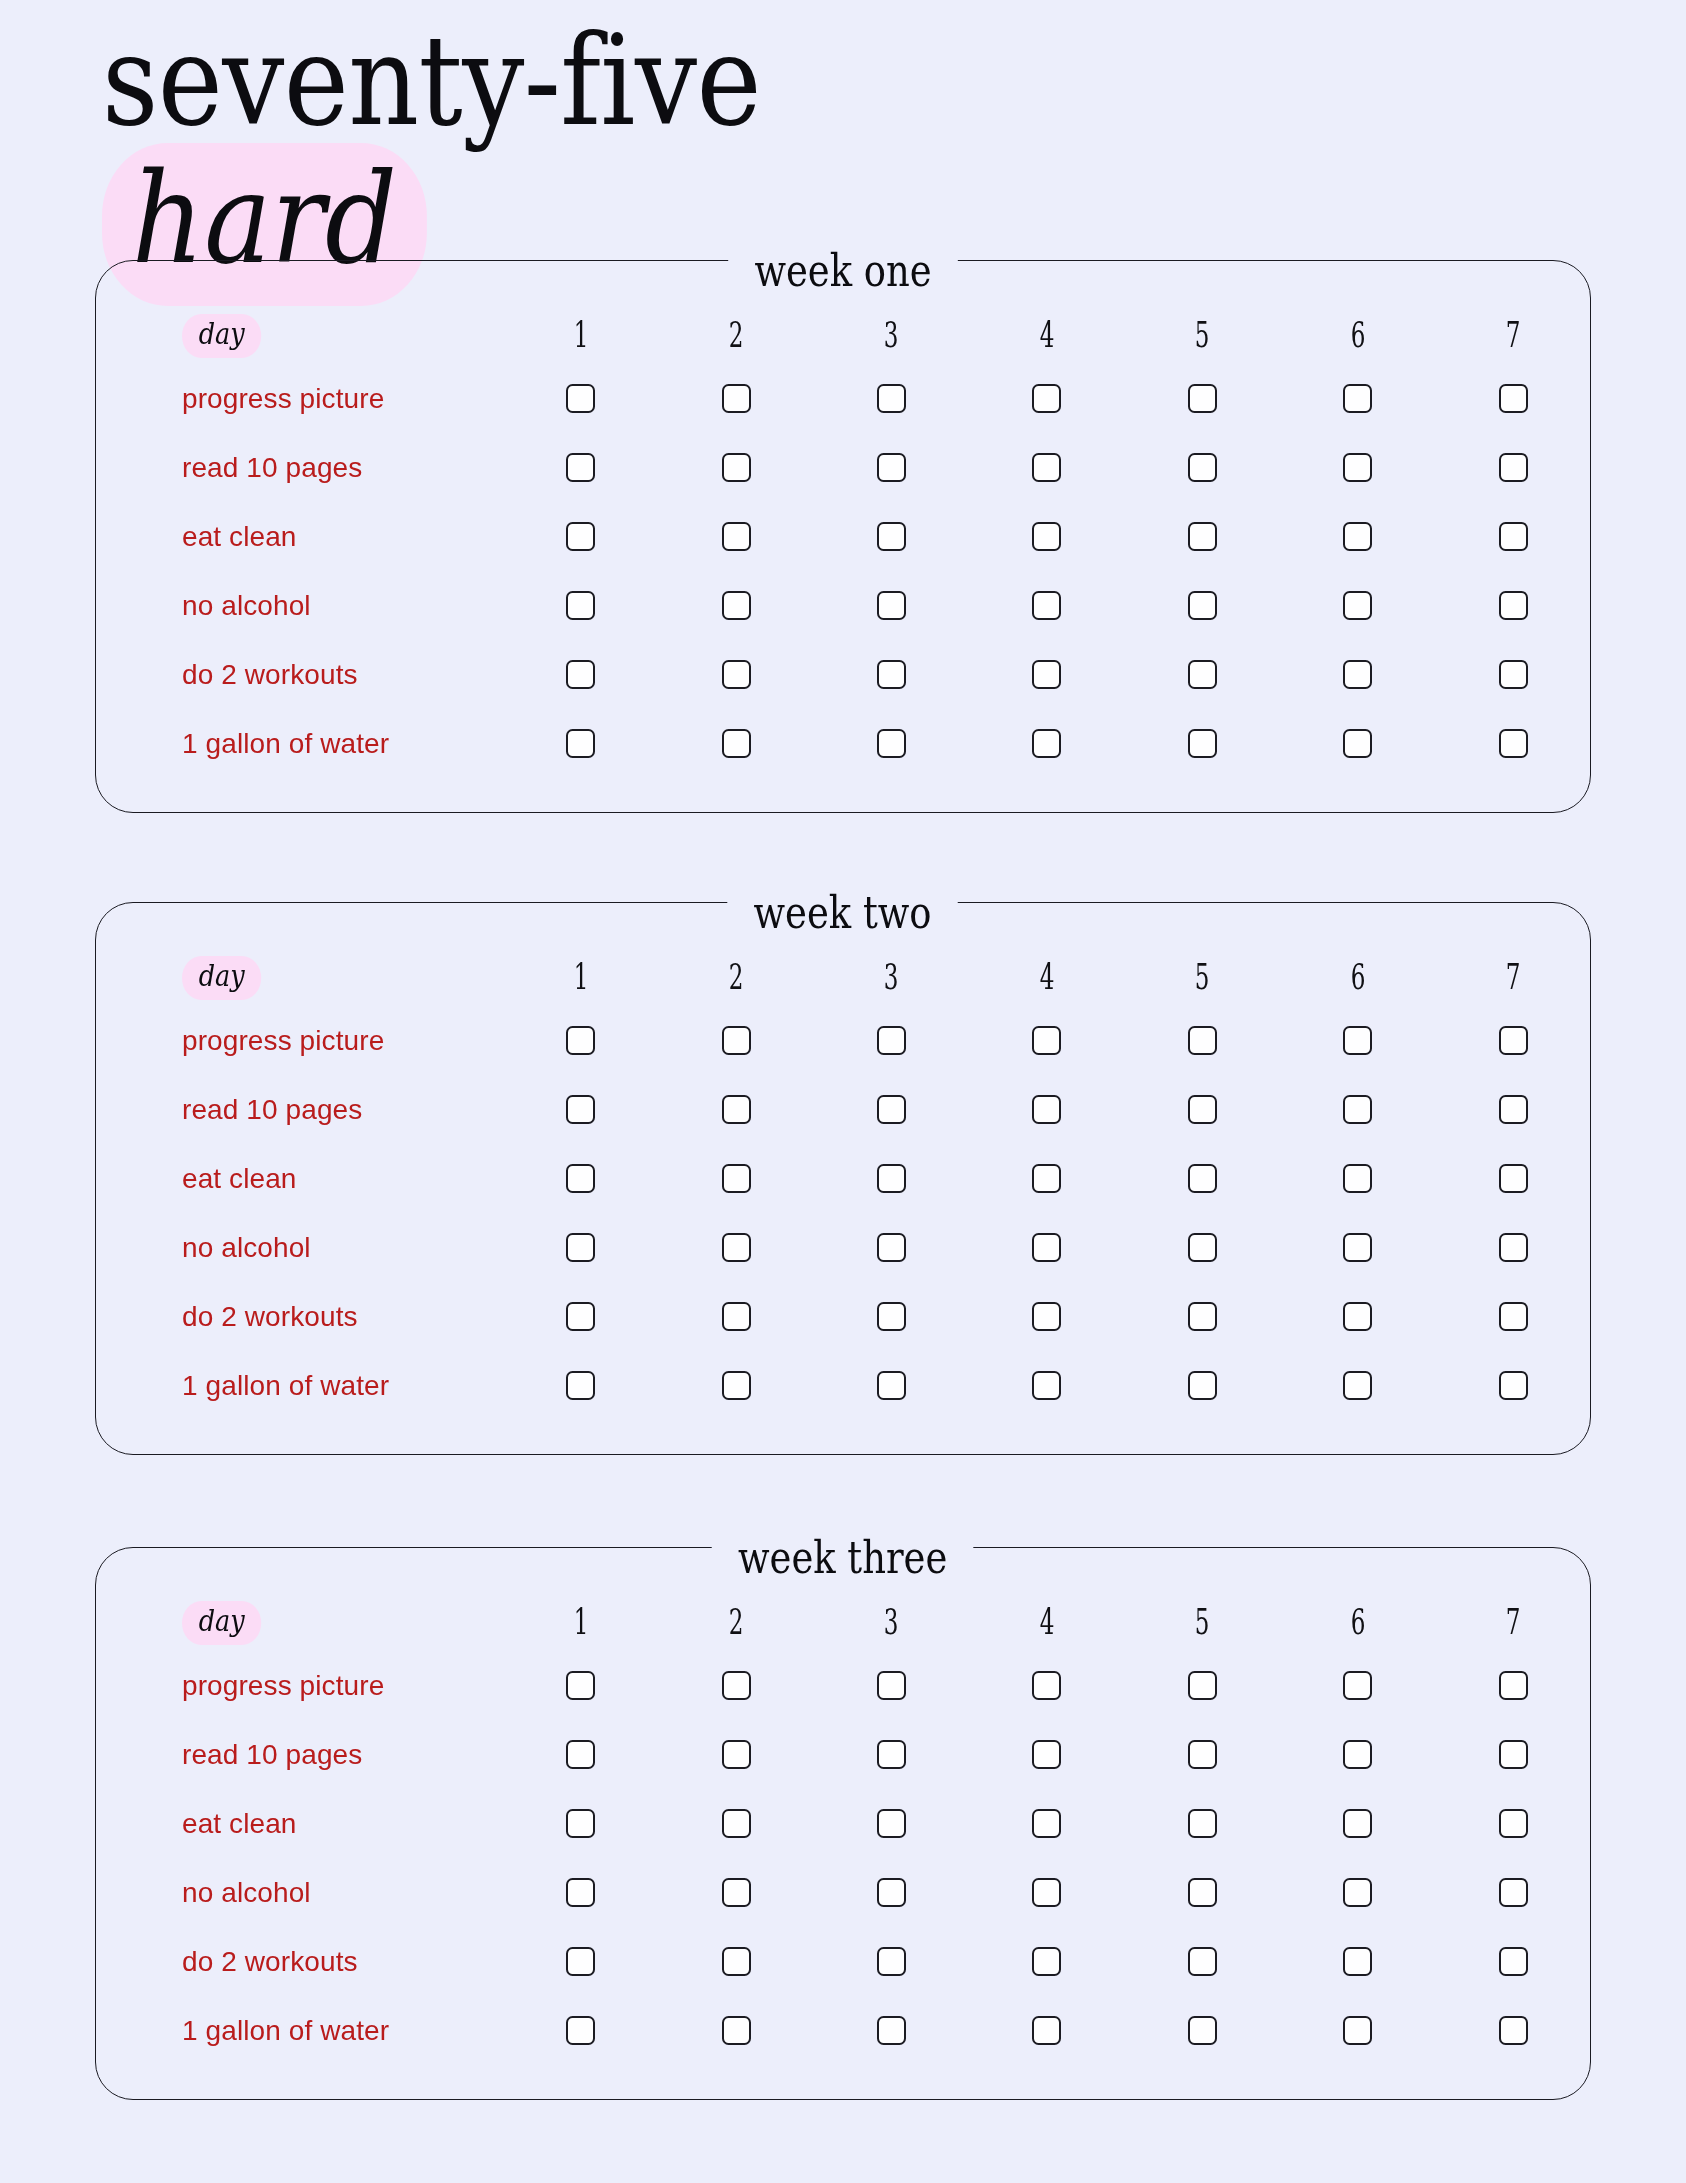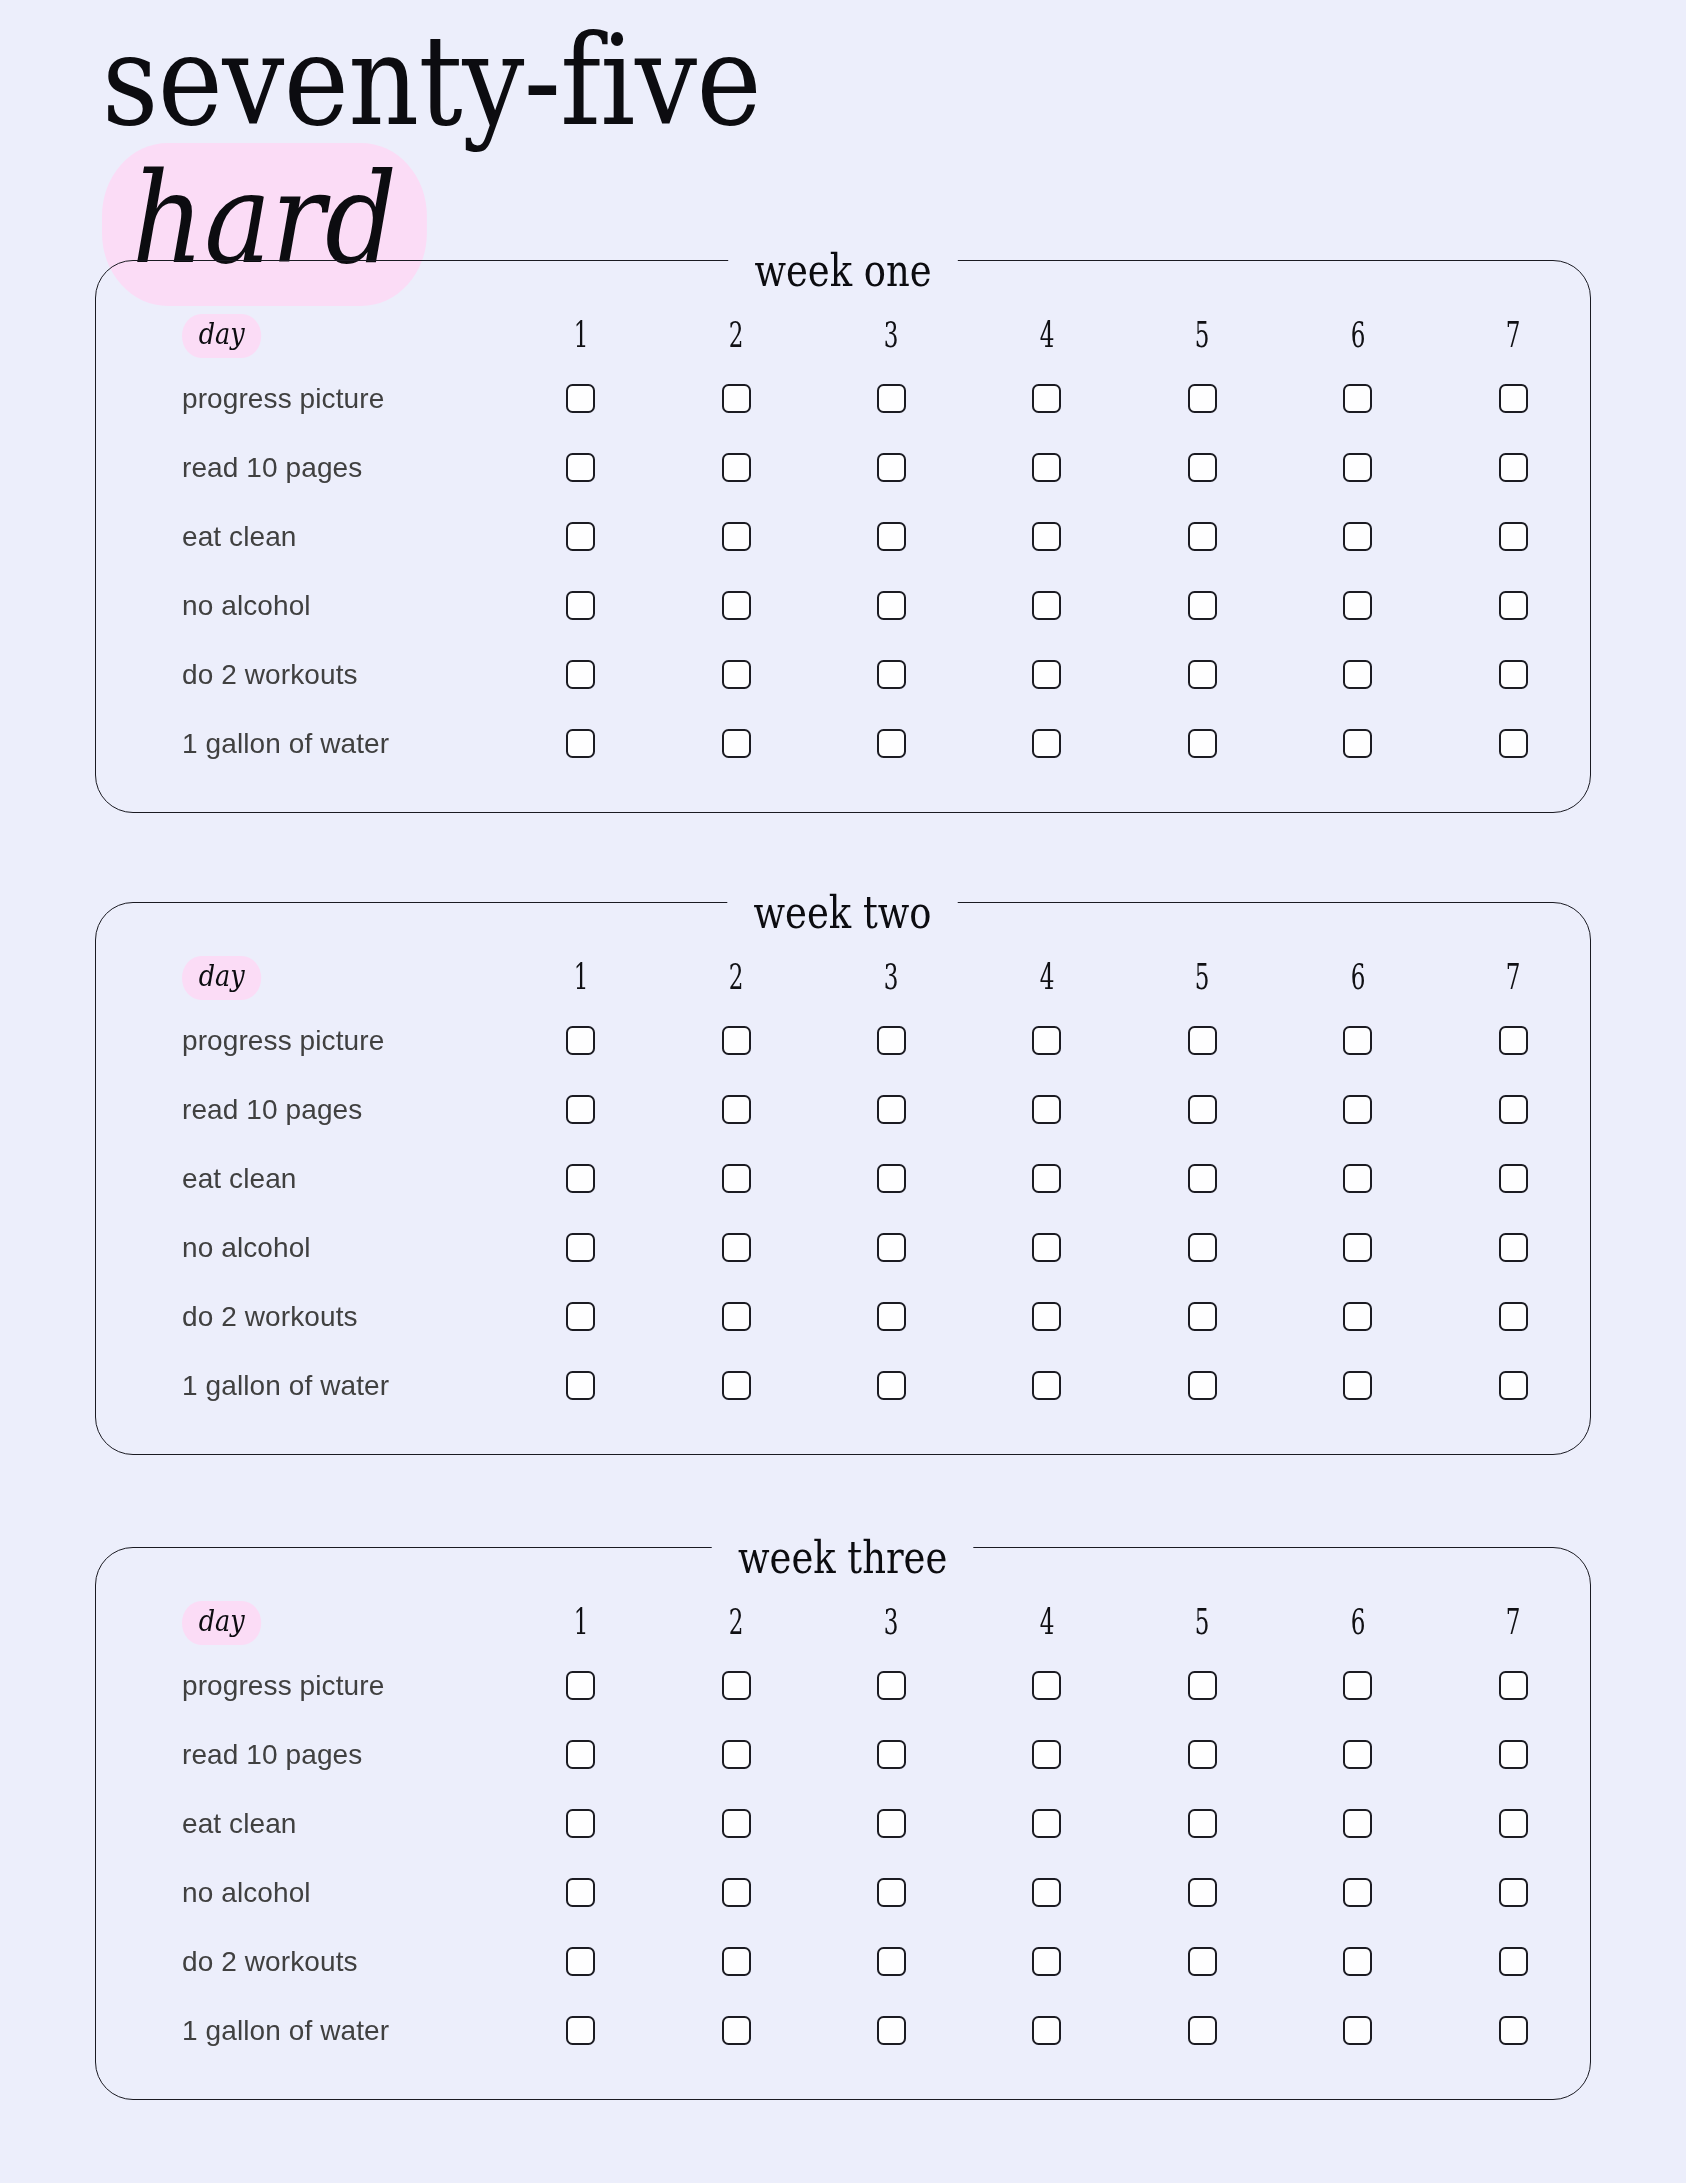--- a/index.html
+++ b/index.html
@@ -112,21 +112,21 @@
   .label-cell {
     width: 408px;
     padding-left: 87px;
     box-sizing: border-box;
     display: flex;
     align-items: flex-end;
   }
   .task-label {
     font-family: "Liberation Sans", sans-serif;
     font-size: 28px;
-    color: #404040;
+    color: #b91c1c;
     font-weight: 400;
     letter-spacing: 0.1px;
     white-space: nowrap;
   }
   .day-pill {
     font-family: "DejaVu Serif", "Liberation Serif", serif;
     font-style: italic;
     font-size: 29px;
     color: #0C0C10;
     background: #FBDCF6;

